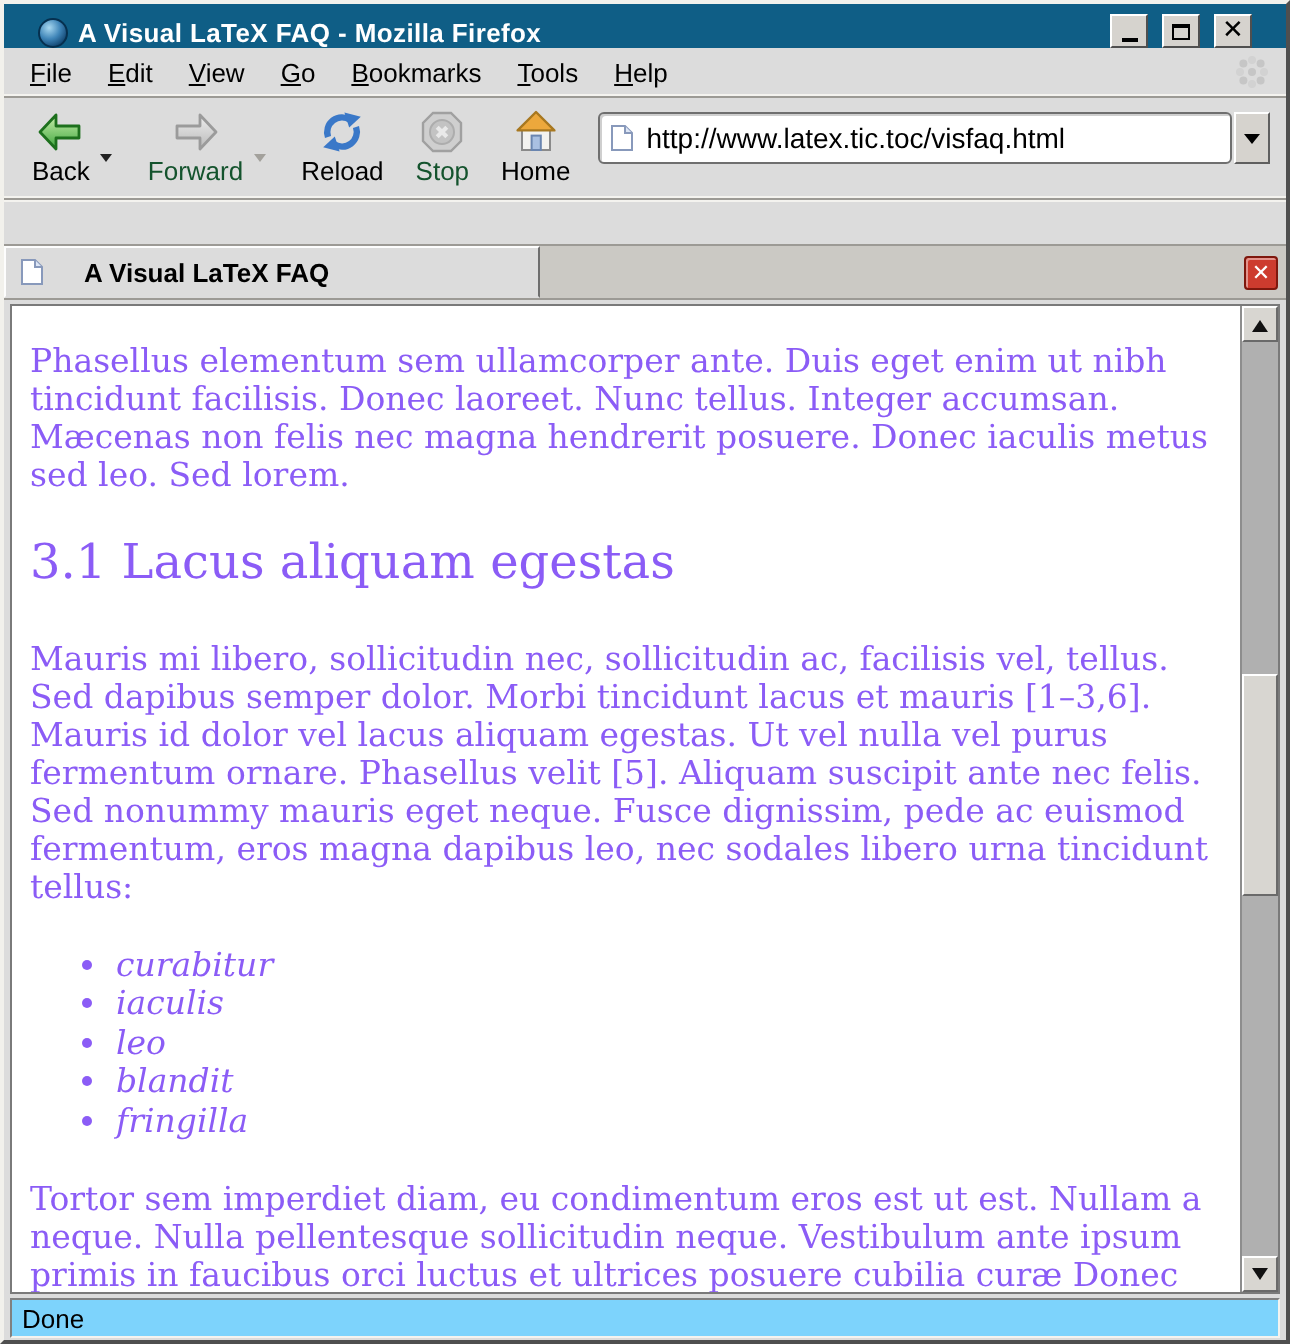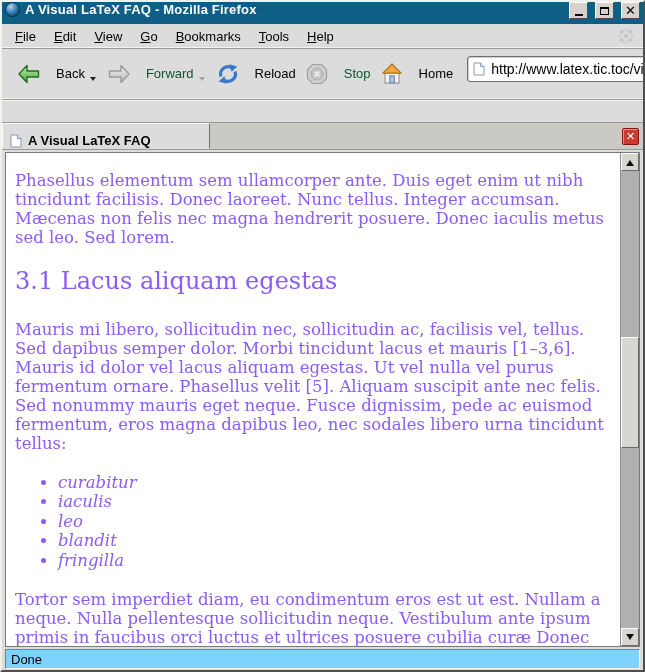--- a/index.html
+++ b/index.html
@@ -6,21 +6,21 @@
   *{box-sizing:border-box;}
   .window{
     width:645px;height:672px;margin:0;
     background:#dcdcdc;
     border:2px solid;border-color:#f2f1ec #4f4f4f #4f4f4f #f2f1ec;
     display:flex;flex-direction:column;
     font-family:"Liberation Sans",sans-serif;
     position:relative;overflow:hidden;
   }
   
-  .titlebar{flex:0 0 22px;background:#0f5e86;display:flex;align-items:flex-start;padding:0 3px;gap:5px;}
+  .titlebar{flex:0 0 22px;background:#0f5e86;display:flex;align-items:flex-end;padding:0 17px;gap:5px;}
   .app-icon{width:15px;height:15px;border-radius:50%;flex:0 0 15px;
     background:radial-gradient(circle at 35% 30%,#a8d8f0,#3f85b8 45%,#0b3c66 85%);
     border:1px solid #06304f;}
   .titlebar .title{color:#fff;font-weight:bold;font-size:13px;flex:1;white-space:nowrap;overflow:hidden;letter-spacing:.2px;}
   .win-btn{width:19px;height:17px;background:#d6d3ce;border:1px solid;border-color:#fff #4f4f4f #4f4f4f #fff;
     display:flex;align-items:center;justify-content:center;padding:0;margin-left:2px;cursor:default;}
   .glyph-min{width:8px;height:2px;background:#000;margin-top:9px;}
   .glyph-max{width:9px;height:8px;border:1px solid #000;border-top-width:2px;}
   .glyph-close{font:bold 13px "DejaVu Sans",sans-serif;line-height:1;color:#000;}
   
@@ -28,40 +28,40 @@
     border-bottom:1px solid #9c9a95;box-shadow:inset 0 -1px 0 #f4f3ef;}
   .menu-item{display:inline-block;padding:3px 9px;cursor:default;}
   .menu-item::first-letter{text-decoration:underline;}
   .throbber{margin-left:auto;margin-right:4px;width:18px;height:18px;position:relative;}
   .throbber i{position:absolute;left:7px;top:7px;width:4px;height:4px;border-radius:50%;background:#c6c6c6;
     box-shadow:0 -6px 0 #d2d2d2,4.3px -4.3px 0 #c6c6c6,6px 0 0 #d2d2d2,4.3px 4.3px 0 #c6c6c6,
                0 6px 0 #d2d2d2,-4.3px 4.3px 0 #c6c6c6,-6px 0 0 #d2d2d2,-4.3px -4.3px 0 #c6c6c6;}
   
   .toolbar{flex:0 0 51px;display:flex;align-items:center;padding:2px 8px 2px 10px;
     border-bottom:1px solid #9c9a95;box-shadow:inset 0 -1px 0 #f4f3ef;}
-  .nav-btn{display:flex;flex-direction:row;align-items:center;justify-content:center;
-    padding:1px 3px;font-size:13px;color:#000;background:transparent;border:1px solid transparent;gap:14px;cursor:default;}
+  .nav-btn{display:flex;flex-direction:column;align-items:center;justify-content:center;
+    padding:1px 3px;font-size:13px;color:#000;background:transparent;border:1px solid transparent;gap:1px;cursor:default;}
   .nav-btn .lbl{line-height:1.1;}
   .nav-btn.disabled{color:#14532d;}
   .drop-caret{width:0;height:0;border:3px solid transparent;border-top:4px solid #222;margin:12px 6px 0 1px;}
   .drop-caret.disabled{border-top-color:#a3a19c;}
   .spacer-sm{width:8px;}
   .urlbar{flex:1;display:flex;align-items:center;margin-left:10px;align-self:flex-start;margin-top:5px;}
   .url-box{flex:1;display:flex;align-items:center;background:#fff;height:26px;
     border:1px solid #6f6f6f;border-radius:3px;box-shadow:inset 1px 1px 0 #cfcfcf;padding:0 5px;gap:6px;}
   .url-input{border:none;outline:none;flex:1;font-size:14px;font-family:"Liberation Sans",sans-serif;background:transparent;color:#000;padding:0;}
   .url-drop{width:18px;height:26px;background:#d6d3ce;border:1px solid;border-color:#fff #5f5f5f #5f5f5f #fff;
     display:flex;align-items:center;justify-content:center;margin-left:1px;padding:0;}
   .url-drop .tri{width:0;height:0;border:4px solid transparent;border-top:5px solid #000;margin-top:5px;}
   .page-icon{display:inline-block;flex:0 0 12px;}
   
   .bookmarks-strip{flex:0 0 23px;border-bottom:1px solid #9c9a95;box-shadow:inset 0 1px 0 #f4f3ef;}
   
   .tabbar{flex:0 0 27px;background:#cbc9c4;display:flex;align-items:stretch;border-bottom:1px solid #9c9a95;padding-right:4px;}
-  .tab{display:flex;align-items:flex-end;gap:6px;background:#dcdcdc;width:208px;padding:0 7px;
+  .tab{display:flex;align-items:center;gap:20px;background:#dcdcdc;width:268px;padding:0 7px;
     border:1px solid;border-color:#fdfdfd #6e6e6e #dcdcdc #fdfdfd;font-weight:bold;font-size:13px;cursor:default;}
   .tab .tab-label{white-space:nowrap;overflow:hidden;}
   .tab-filler{flex:1;}
   .tab-close{align-self:center;width:17px;height:17px;background:#cd3b2e;border:1px solid #7e170d;border-radius:2px;
     box-shadow:inset 1px 1px 0 rgba(255,255,255,.45);display:flex;align-items:center;justify-content:center;
     color:#fff;font:bold 11px "DejaVu Sans",sans-serif;line-height:1;padding:0;cursor:default;}
   
   .content{flex:1;display:flex;margin:2px 3px 0 3px;background:#fff;border:1px solid #7a7a7a;overflow:hidden;}
   .page{flex:1;overflow:hidden;padding:2px 6px 0 9px;font-family:"DejaVu Serif","Liberation Serif",serif;
     font-size:16.5px;line-height:19px;color:#8b5cf6;}

